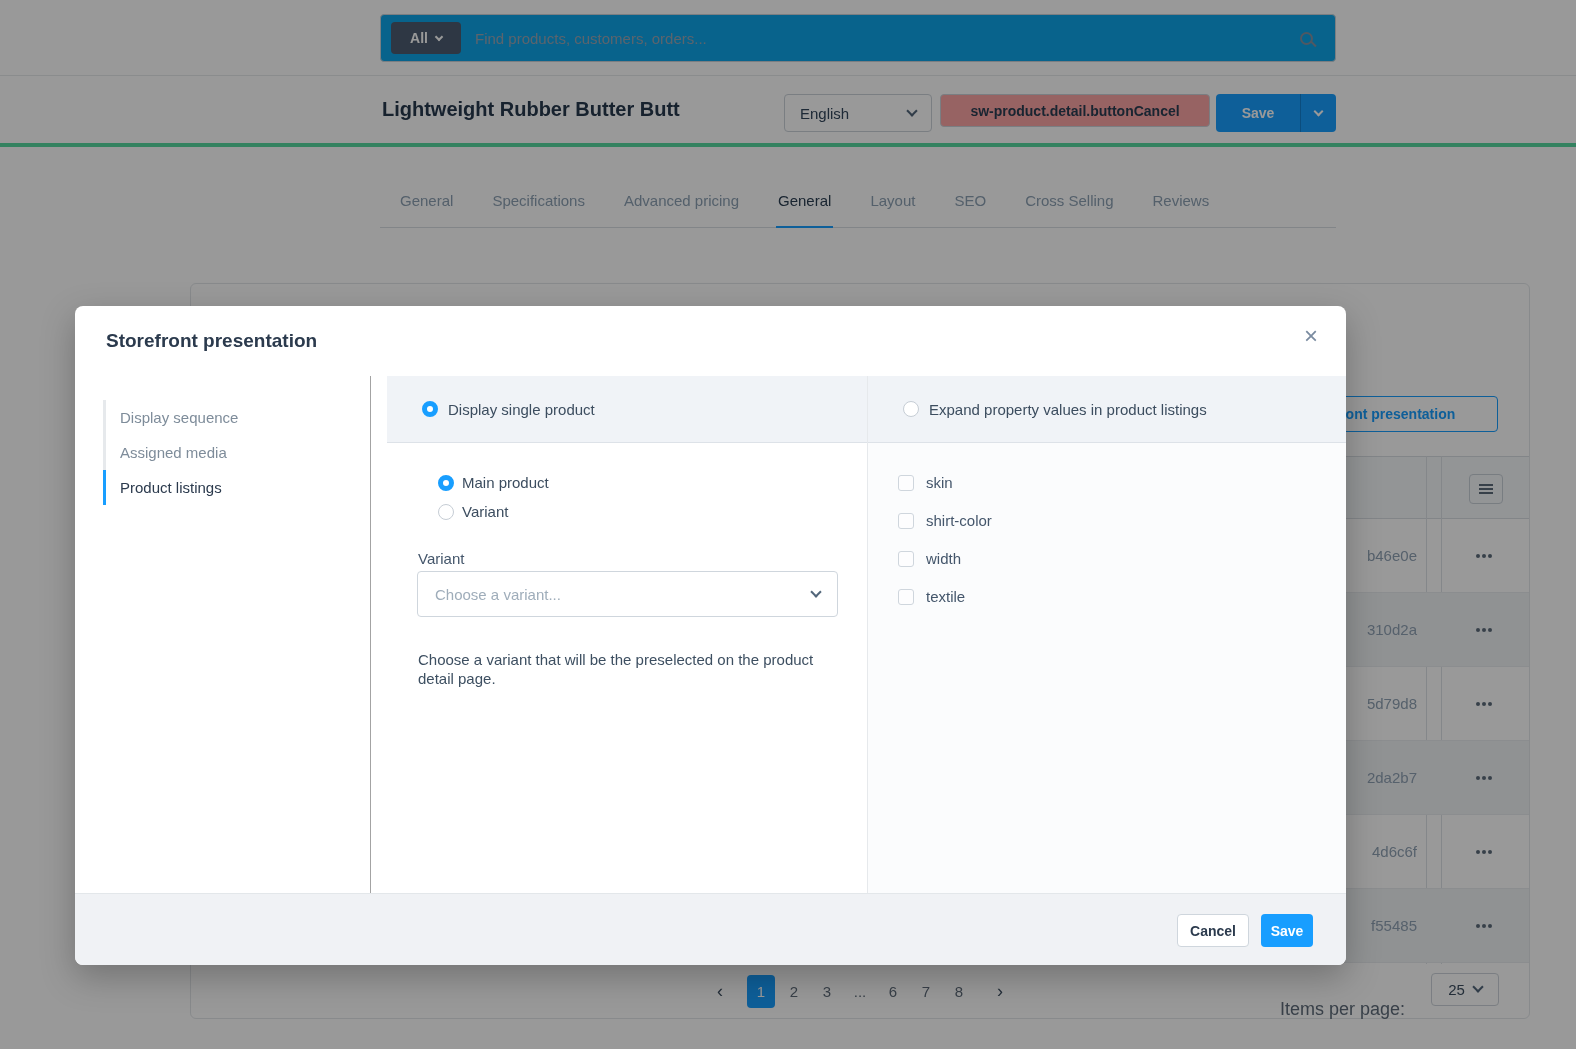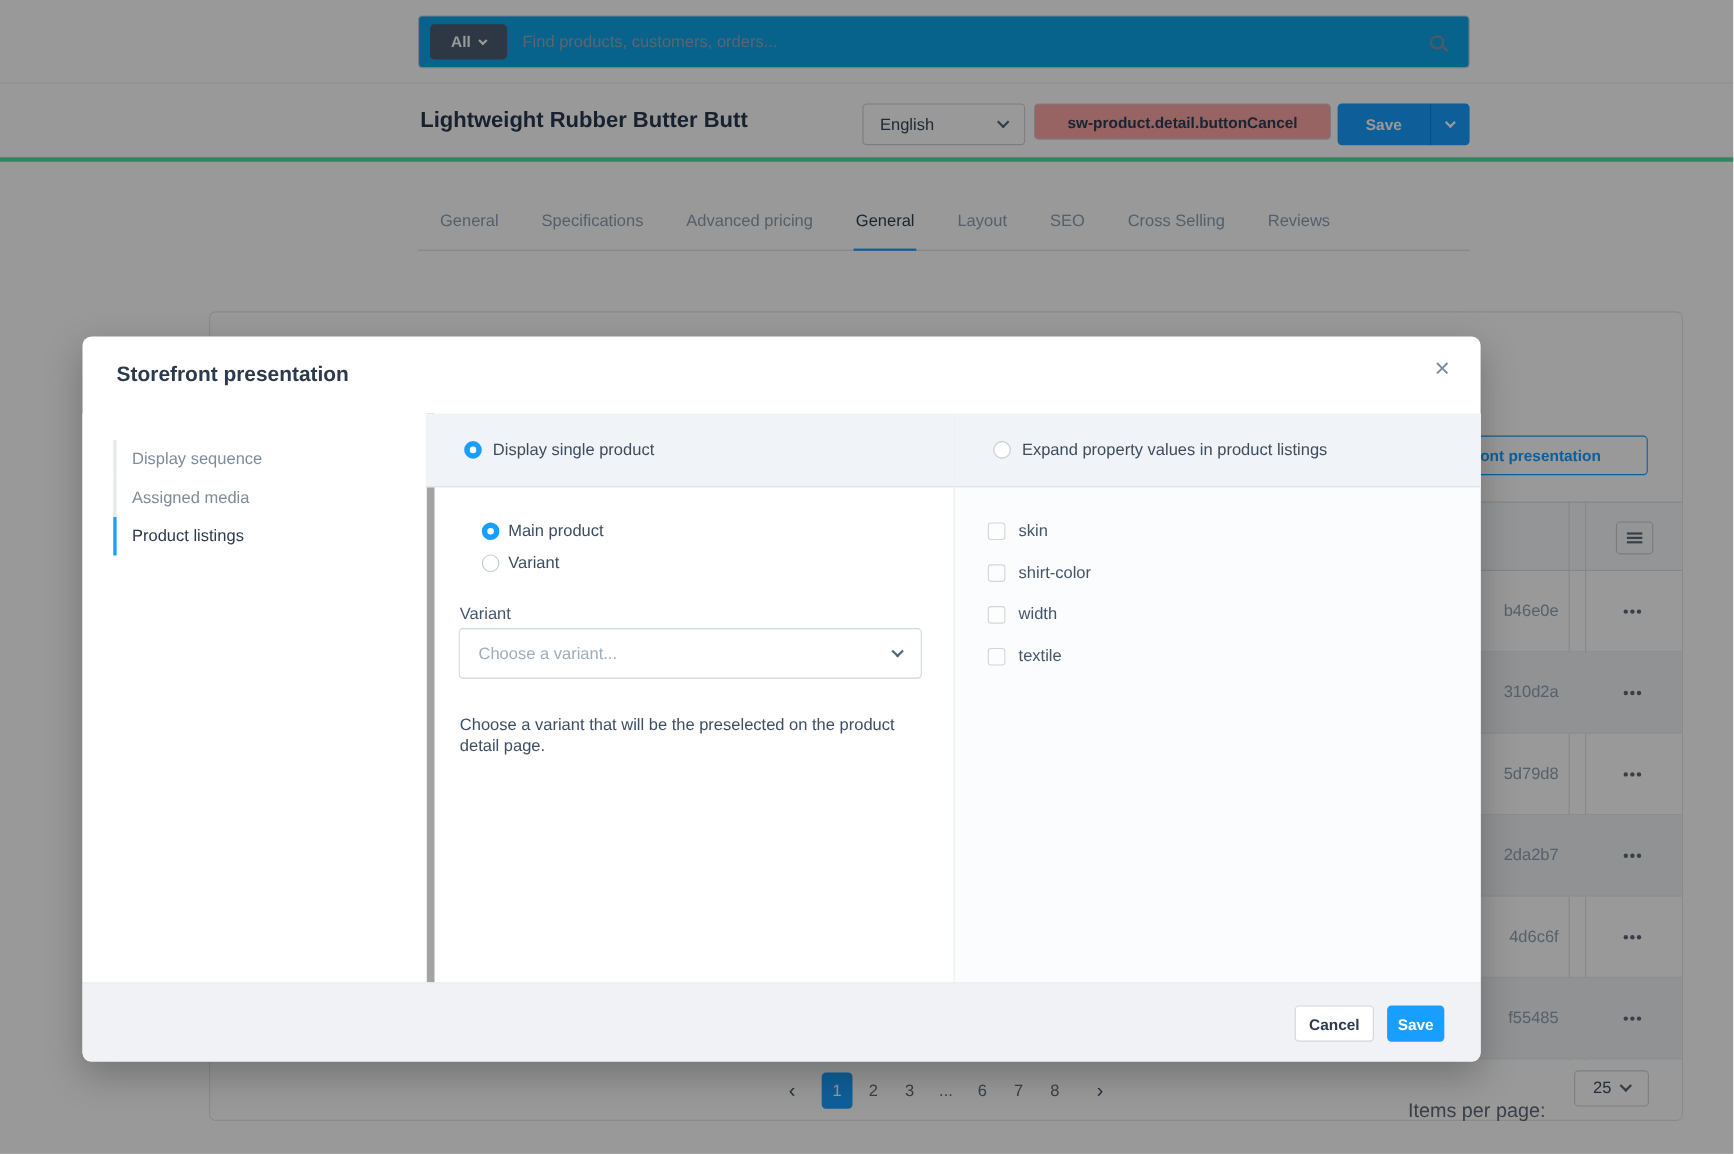--- a/index.html
+++ b/index.html
@@ -52,21 +52,21 @@
   .ipp-label { position:absolute; right:124px; top:697px; font-size:18px; color:#5f6c7a;margin-top:18px; }
   .ipp-select { position:absolute; right:30px; top:689px; width:68px; height:33px; border:1px solid #cdd3da; border-radius:4px; background:#fff; display:flex; align-items:center; justify-content:center; gap:9px; font-size:15px; color:#3c4d5f; cursor:pointer; }
 
   
   .overlay { position:absolute; inset:0; background:rgba(0,0,0,0.40); z-index:10; }
   .modal { position:absolute; left:75px; top:306px; width:1271px; height:659px; background:#fff; border-radius:8px; box-shadow:0 12px 34px rgba(0,0,0,0.25); z-index:20; }
   .m-head { position:relative; height:70px; }
   .m-title { position:absolute; left:31px; top:24px; font-size:19px; font-weight:bold; color:#2b3a4d; }
   .m-close { position:absolute; right:28px; top:18px; font-size:24px; color:#7a8ba0; cursor:pointer; line-height:1; }
   .m-body { position:absolute; left:0; top:70px; right:0; bottom:72px; }
-  .m-left { position:absolute; left:0; top:0; width:320px; height:100%; border-right:7px solid #a3a3a3; background:#fff; }
+  .m-left { position:absolute; left:0; top:0; width:296px; height:100%; border-right:1px solid #a3a3a3; background:#fff; }
   .m-mid { position:absolute; left:312px; top:0; width:481px; height:100%; border-right:1px solid #e6e9ec; }
   .m-right { position:absolute; left:793px; top:0; right:0; height:100%; background:#fbfcfd; }
 
   .m-nav { position:absolute; left:28px; top:24px; width:250px; }
   .m-nav-item { padding:9px 0 9px 14px; border-left:3px solid #e6e9ec; font-size:15px; color:#7e8c9a; cursor:pointer; }
   .m-nav-item.active { color:#2b3a4d; border-left-color:#189eff; }
   .m-desc { position:absolute; left:28px; top:187px; width:270px; font-size:15px; line-height:19px; color:#5a6b7d; }
 
   .col-head { height:67px; background:#f0f3f7; border-bottom:1px solid #dde2e8; display:flex; align-items:center; gap:10px; }
   .m-mid .col-head { padding-left:35px; }

